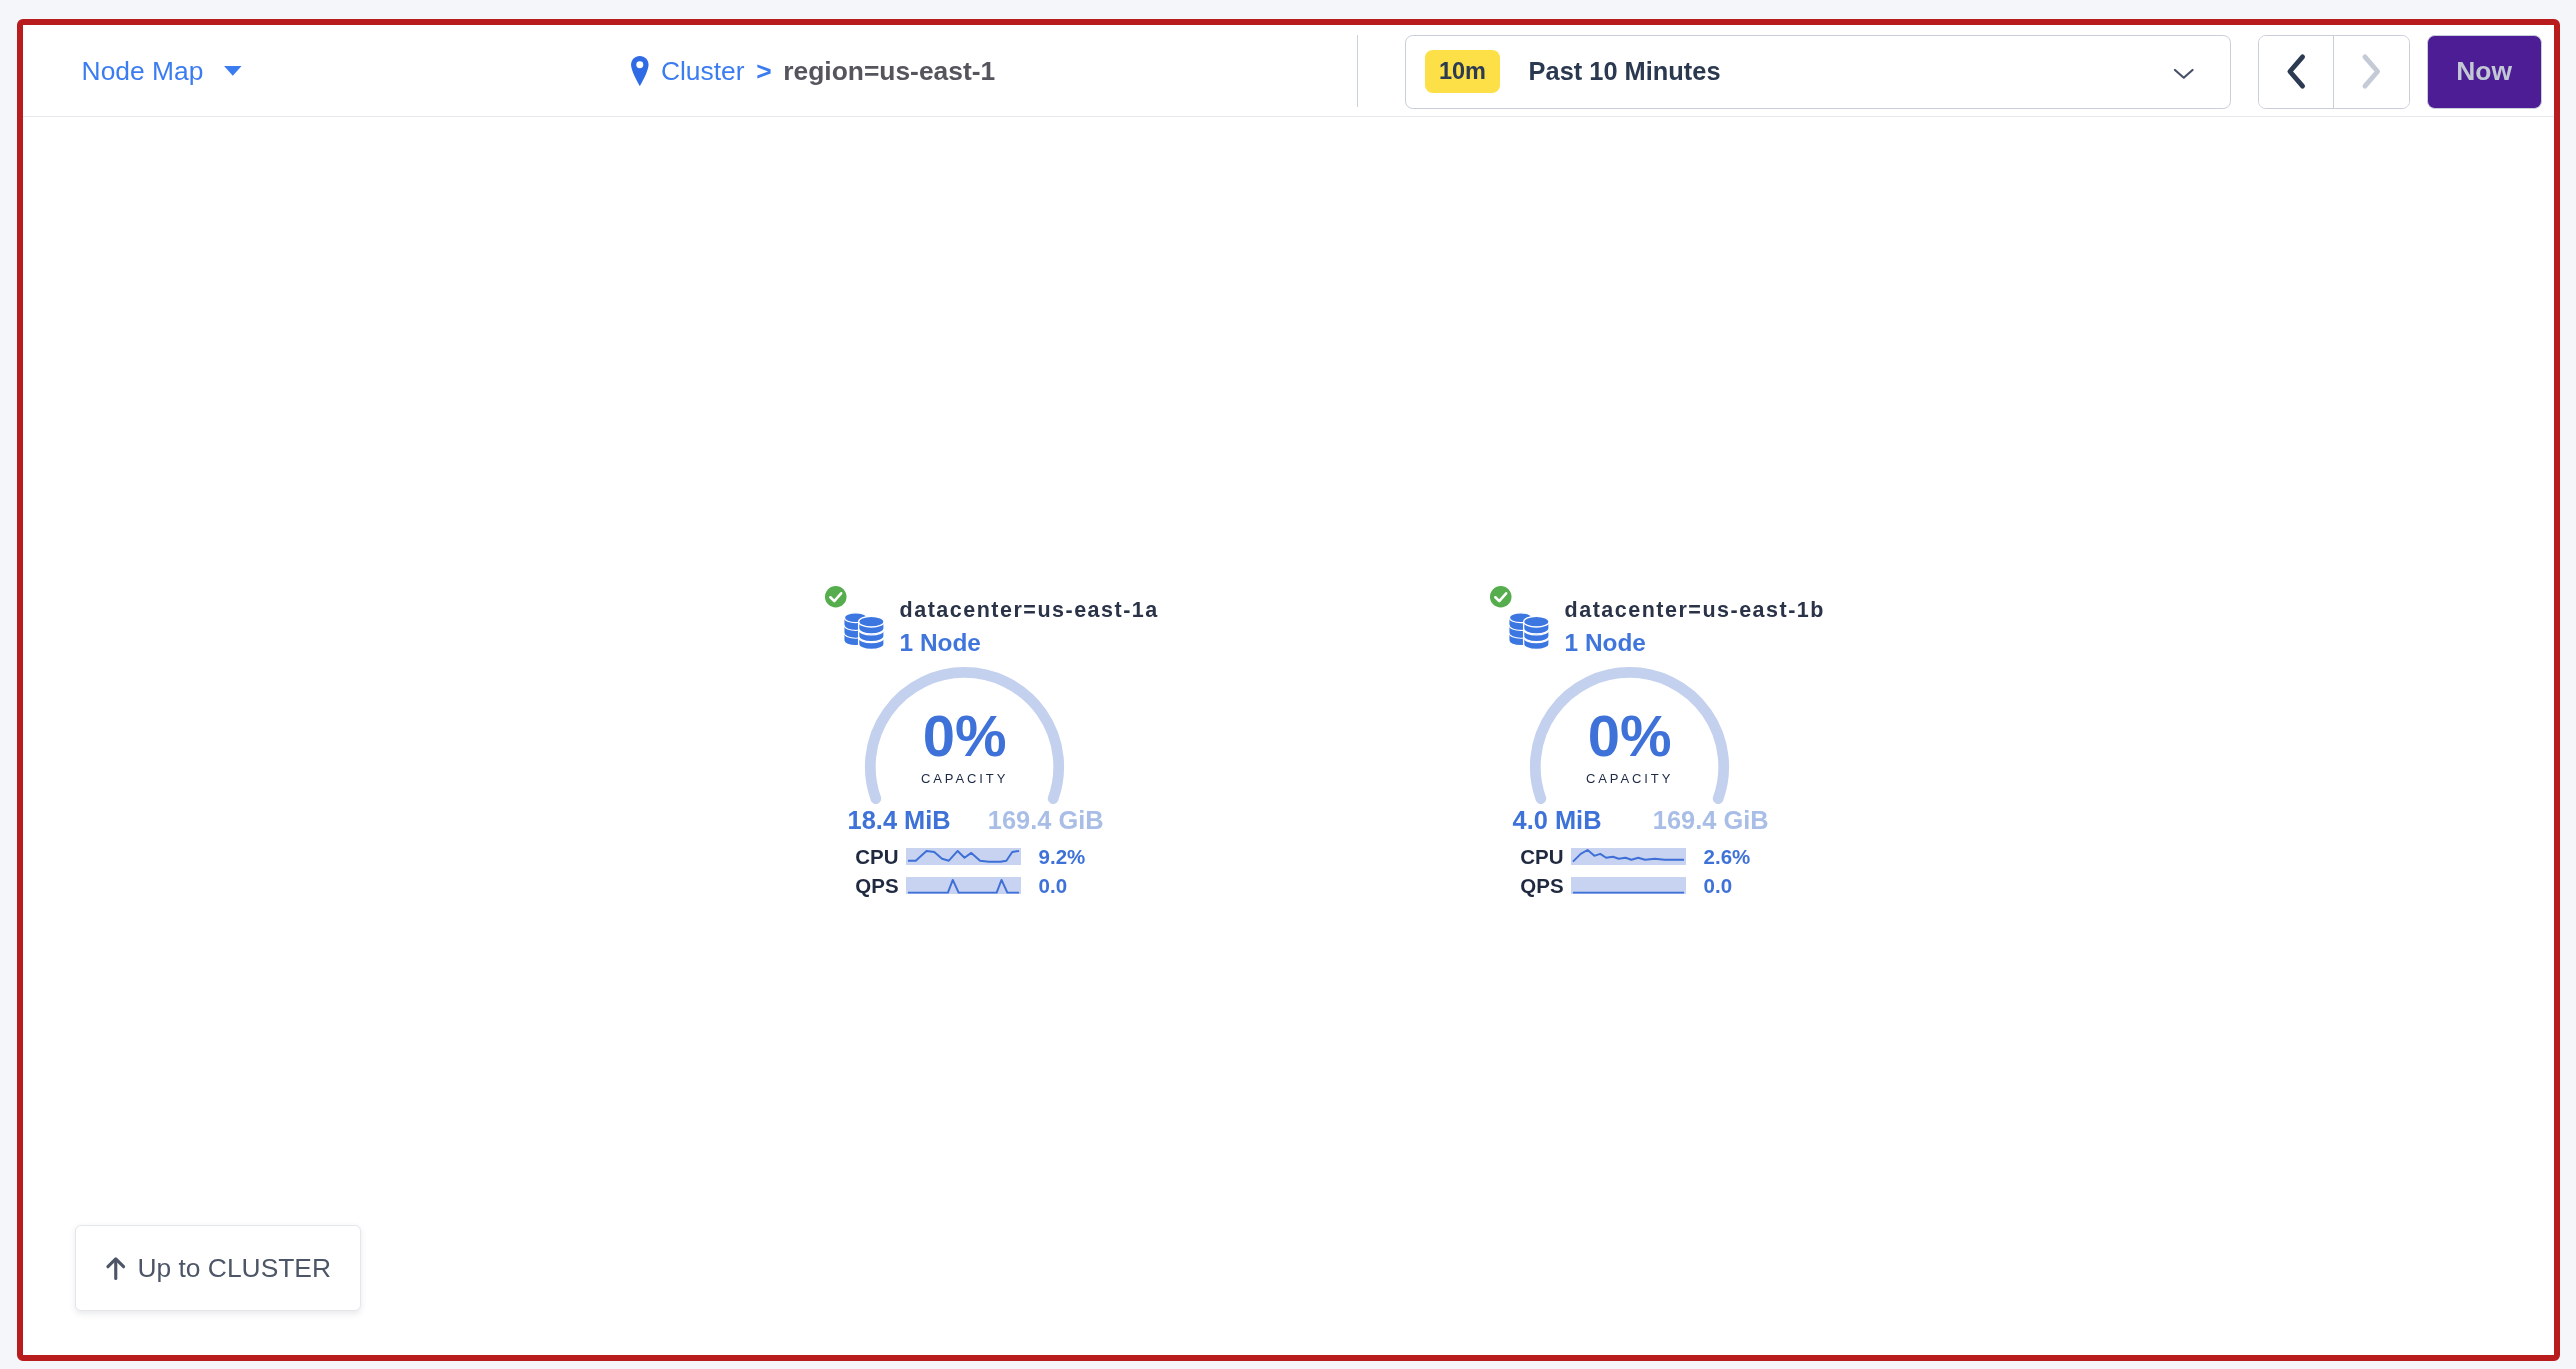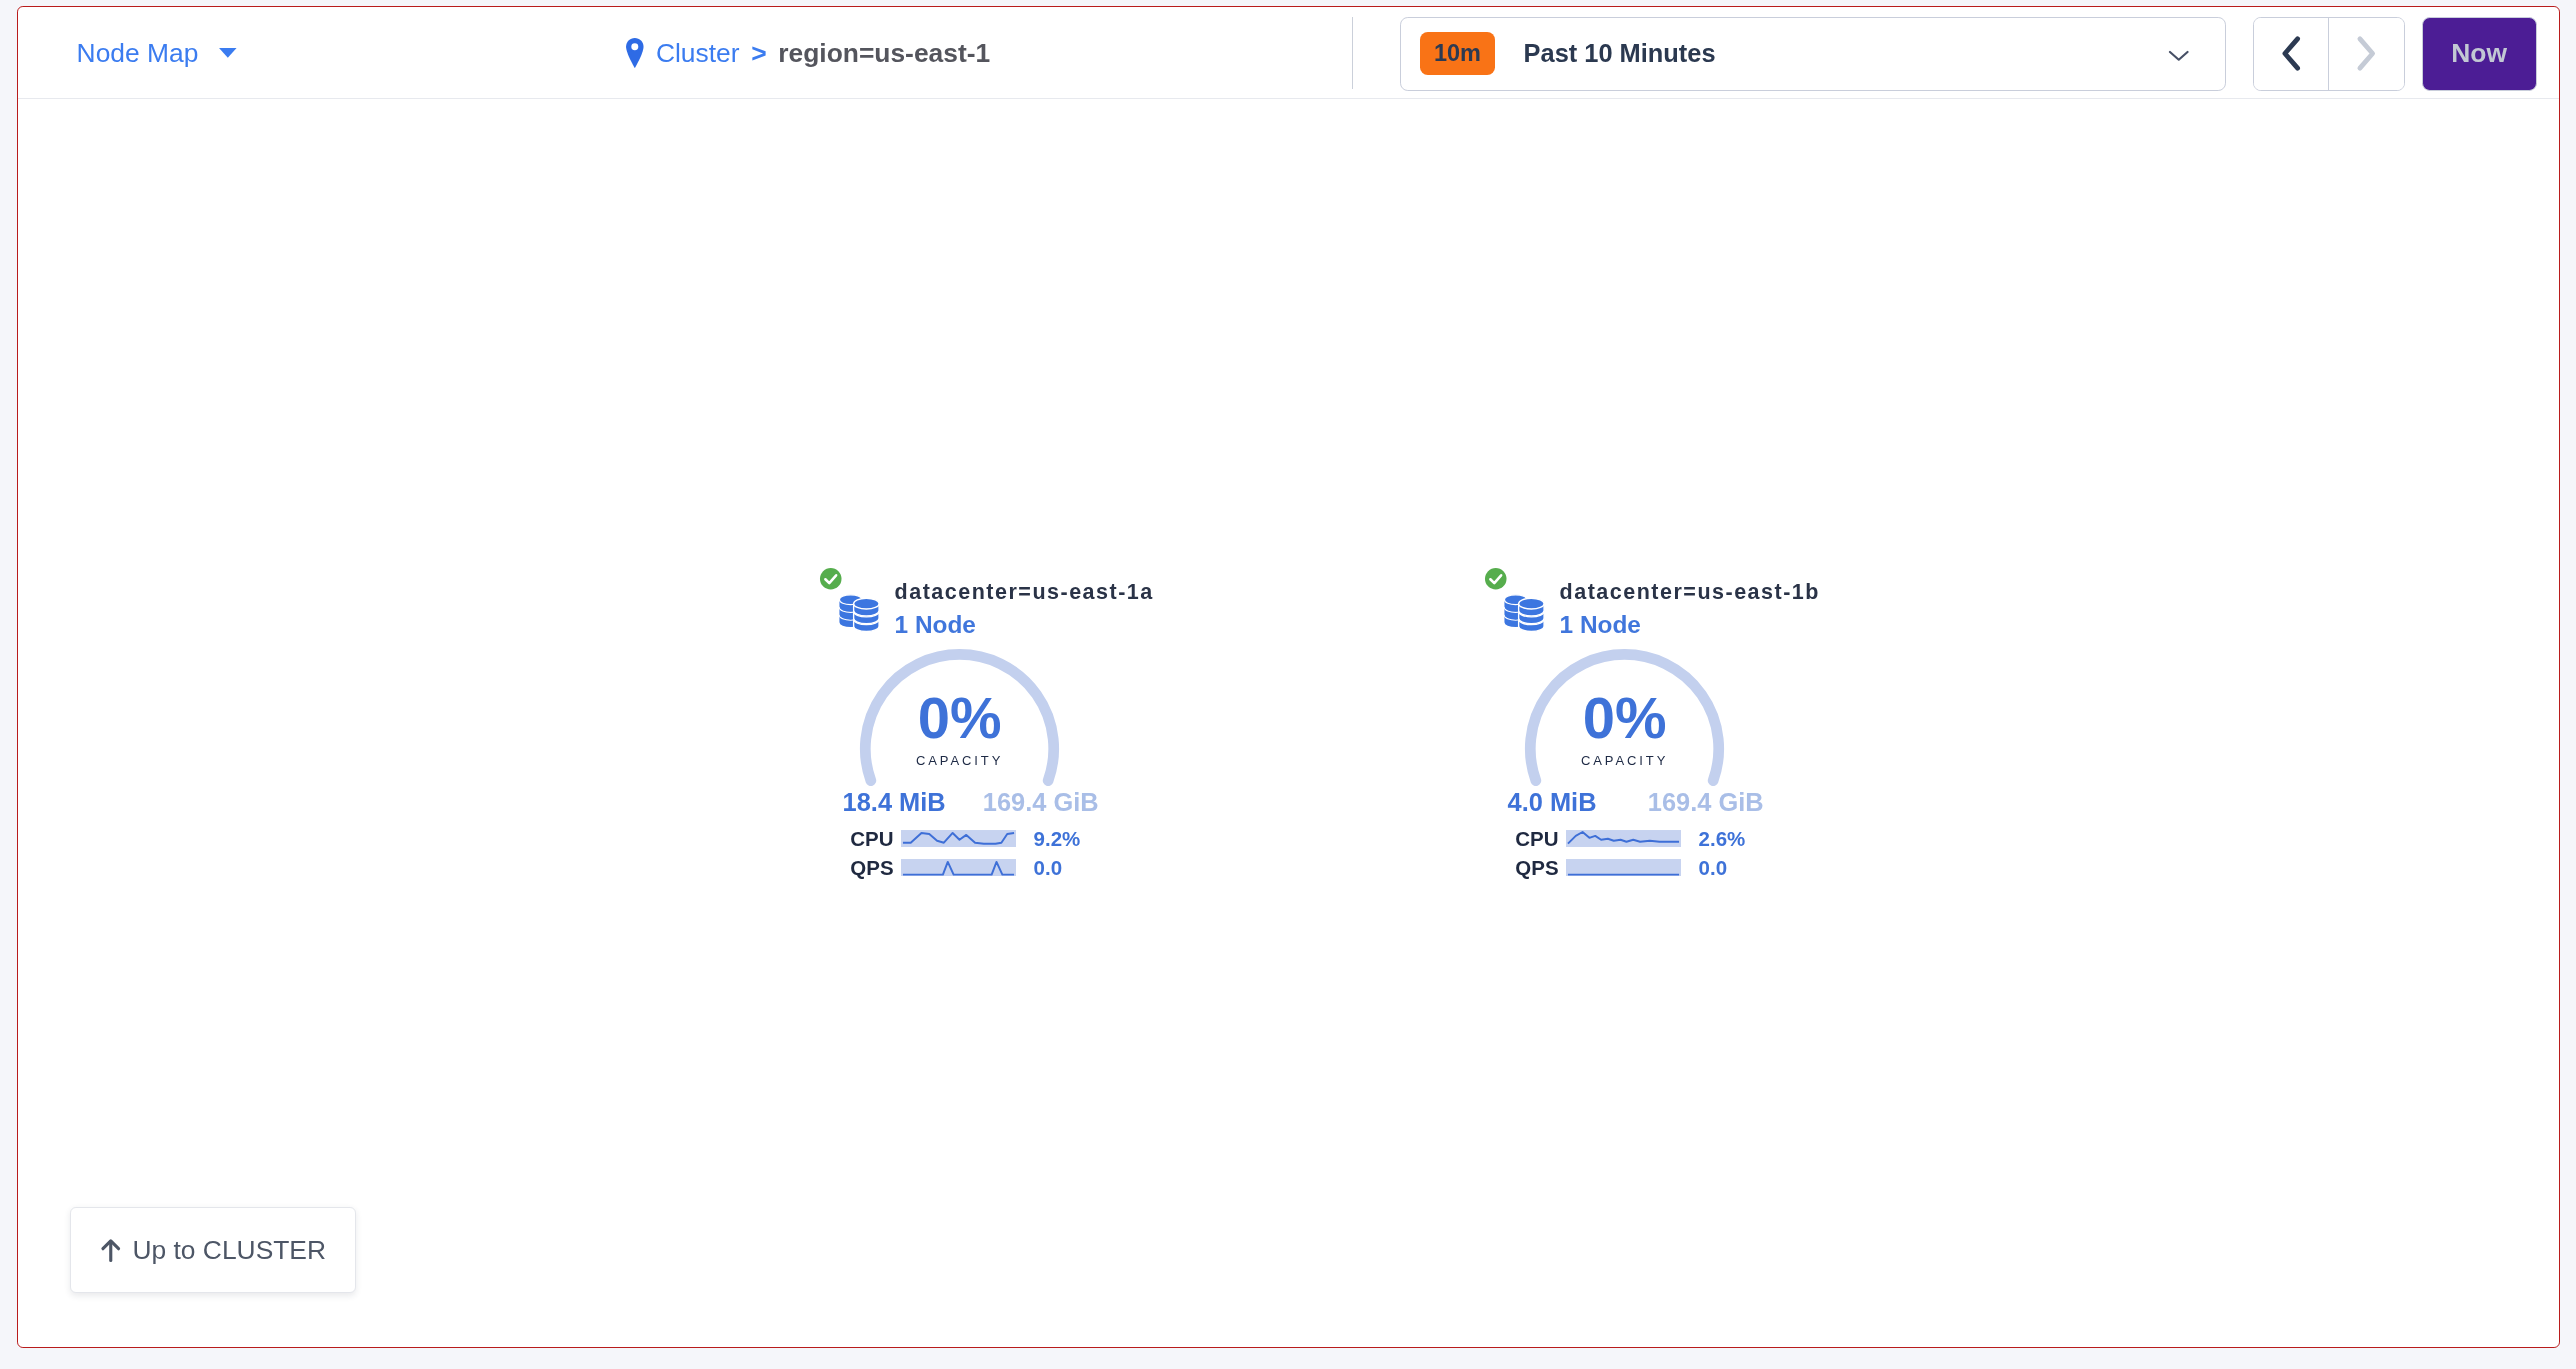--- a/index.html
+++ b/index.html
@@ -3,39 +3,39 @@
 <meta charset="utf-8">
 <style>
   * { margin:0; padding:0; box-sizing:border-box; }
   html,body { background:#f5f6fa; }
   #app {
     position:relative; width:2576px; height:1369px;
     background:#f5f6fa; overflow:hidden;
     font-family:"Liberation Sans", sans-serif;
   }
   .surface {
-    position:absolute; left:16.6px; top:6px; width:2543px; height:1342px;
-    background:#ffffff; border:1px solid #b91c1c; border-radius:5.9px;
+    position:absolute; left:16.6px; top:19px; width:2543px; height:1342px;
+    background:#ffffff; border:6px solid #b91c1c; border-radius:5.9px;
   }
   
   .map-header { position:absolute; left:0; top:0; right:0; height:92px; border-bottom:1px solid #e7e9ee; }
   .view-switcher { position:absolute; left:59px; top:0; height:92px; display:flex; align-items:center; gap:19.6px; cursor:pointer; }
   .view-label { font-size:26.4px; color:#3b7cf0; }
   .breadcrumb { position:absolute; left:607px; top:0; height:92px; display:flex; align-items:center; gap:11.7px; }
   .crumb-link { font-size:26.4px; color:#3b7cf0; text-decoration:none; cursor:pointer; }
   .crumb-sep { font-size:26.4px; font-weight:700; color:#3b7cf0; }
   .crumb-current { font-size:26.4px; font-weight:600; color:#54555d; }
   .header-divider { position:absolute; left:1334px; top:9.8px; height:72px; width:1px; background:#cbd0da; }
   .time-dropdown {
     position:absolute; left:1382px; top:9.8px; width:826px; height:74px;
     border:1px solid #c9cedb; border-radius:7.8px; background:#fff;
     display:flex; align-items:center; cursor:pointer;
   }
   .time-badge {
-    margin-left:19.6px; background:#f97316; border-radius:7.8px;
+    margin-left:19.6px; background:#fde047; border-radius:7.8px;
     font-size:23.5px; font-weight:700; color:#2c3a52;
     padding:9.8px 13.7px; line-height:1;
   }
   .time-label { margin-left:29px; font-size:25.4px; font-weight:700; color:#2b3950; }
   .time-chevron { position:absolute; right:35px; top:32px; }
   .time-step-group {
     position:absolute; left:2235px; top:9.8px; width:152px; height:74px;
     border:1px solid #c9cedb; border-radius:7.8px; background:#fff;
     display:flex; overflow:hidden;
   }

